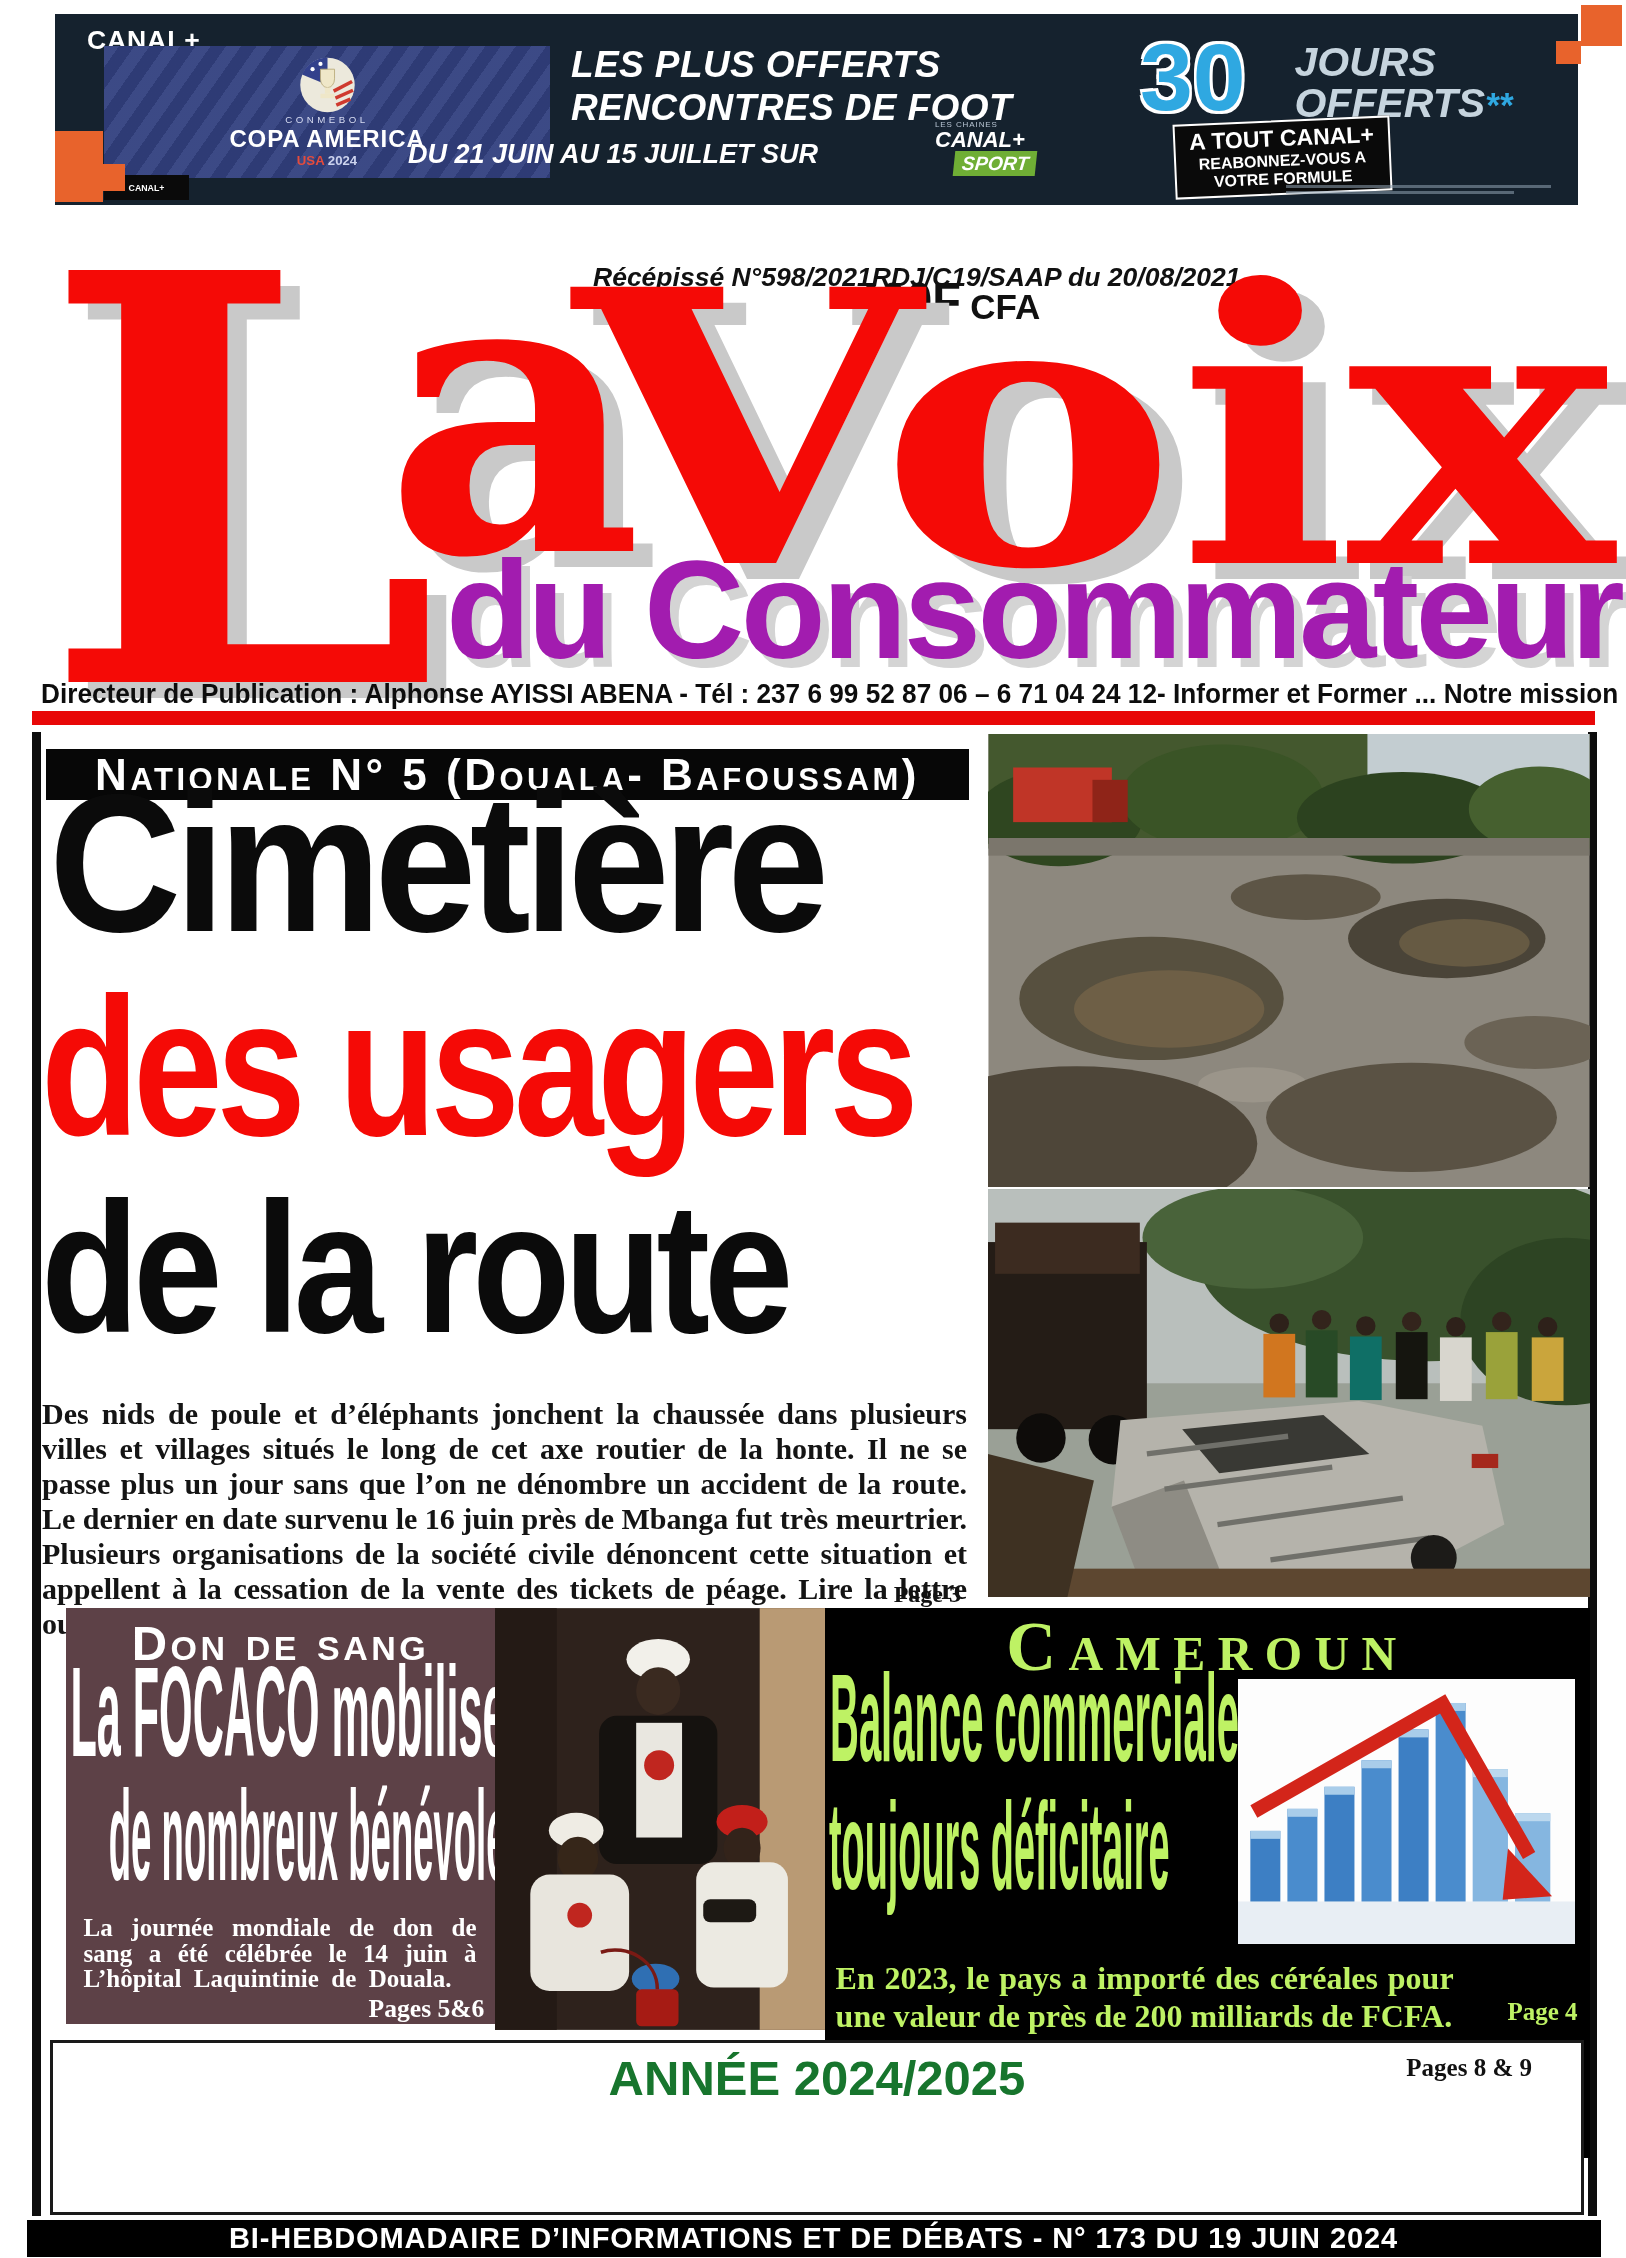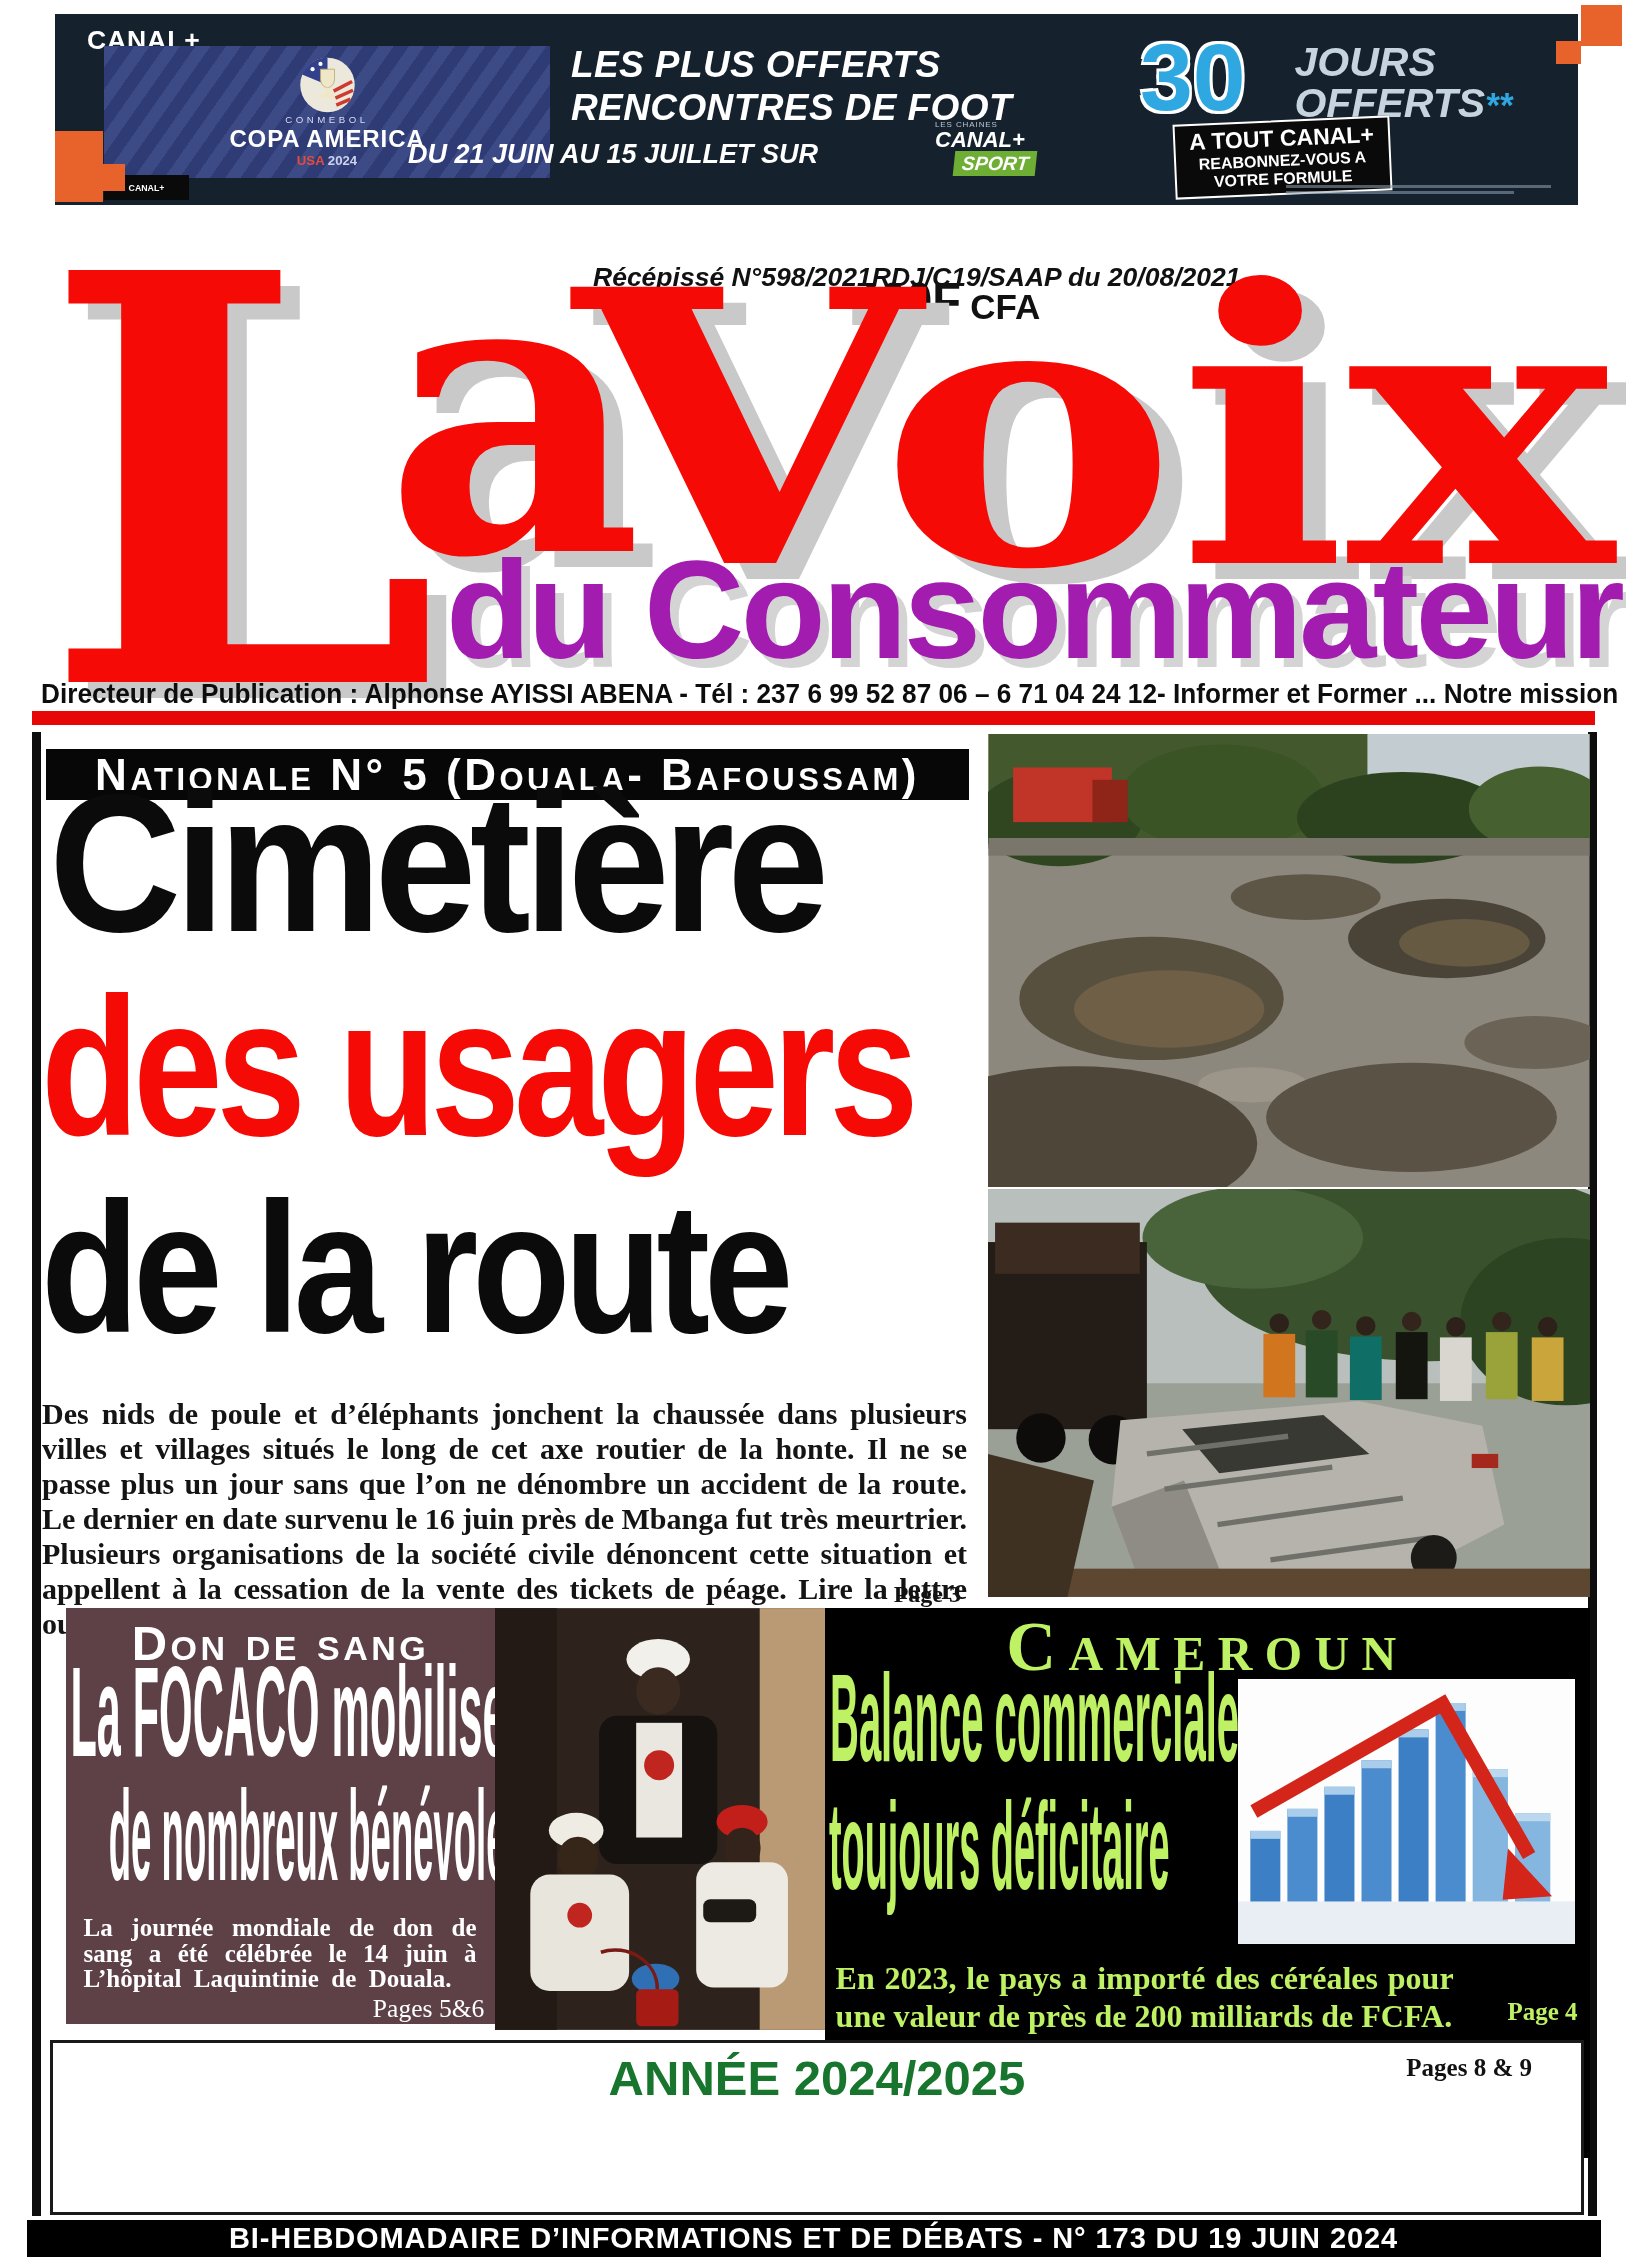--- a/index.html
+++ b/index.html
@@ -80,21 +80,21 @@
   .photo{overflow:hidden;}
   .photo svg{display:block;}
 
   
   .card-blood{left:66px;top:1608px;width:429px;height:416px;background:#5d4147;color:#fff;}
   .cb-kicker{position:absolute;left:0;right:0;top:10.6px;text-align:center;font-variant:small-caps;
              font-weight:600;font-size:49px;letter-spacing:3.5px;line-height:1;}
   .cb-h{position:absolute;left:0;right:0;text-align:center;}
   .cb-body{position:absolute;left:17.6px;top:307px;width:393px;font-family:"Liberation Serif", serif;
            font-weight:700;font-size:25px;line-height:25.6px;text-align:justify;word-spacing:6.2px;}
-  .cb-page{position:absolute;right:10.6px;top:386px;font-family:"Liberation Serif", serif;font-weight:400;font-size:25.6px;}
+  .cb-page{position:absolute;right:10.6px;top:386px;font-family:"Liberation Serif", serif;font-weight:700;font-size:25.6px;}
 
   
   .card-trade{left:825px;top:1608px;width:765px;height:550px;background:#000;color:#bef264;}
   .ct-kicker{position:absolute;left:0;right:0;top:5.3px;text-align:center;font-family:"Liberation Serif", serif;
              font-variant:small-caps;font-weight:700;font-size:69px;letter-spacing:12.4px;line-height:1;}
   .ct-h1{position:absolute;left:5.3px;top:49px;}
   .ct-h2{position:absolute;left:3.5px;top:177px;}
   .ct-chart{position:absolute;left:413px;top:71px;width:337px;height:265px;background:#fff;}
   .ct-body{position:absolute;left:10.6px;top:351px;width:618px;font-family:"Liberation Serif", serif;
            font-weight:700;font-size:32px;line-height:38px;text-align:justify;}

